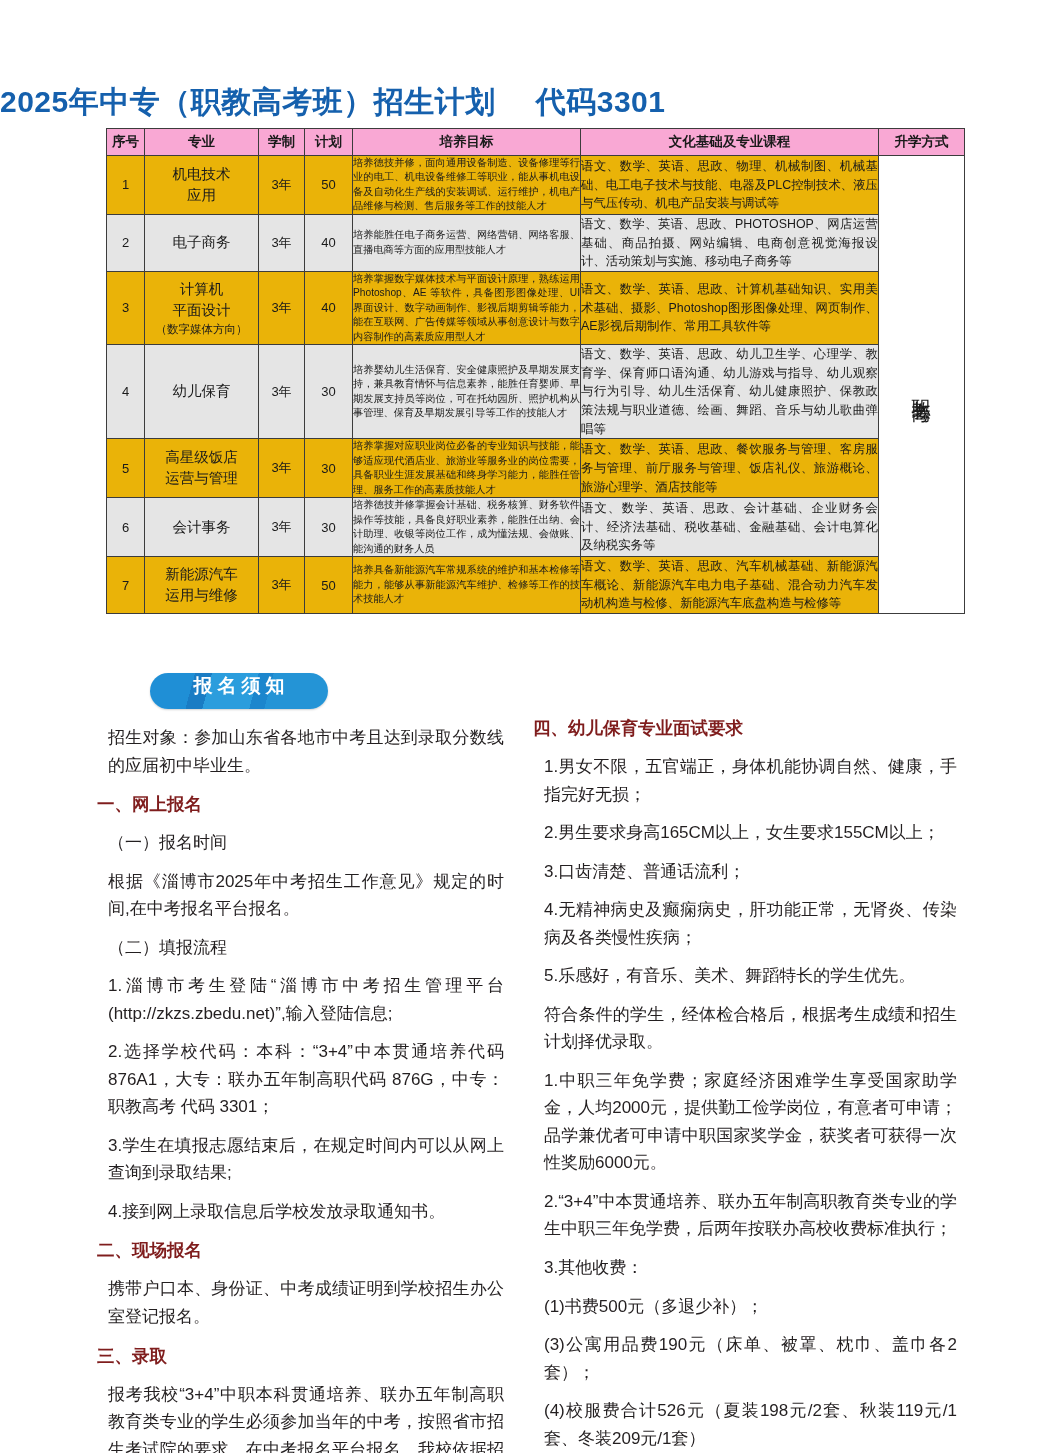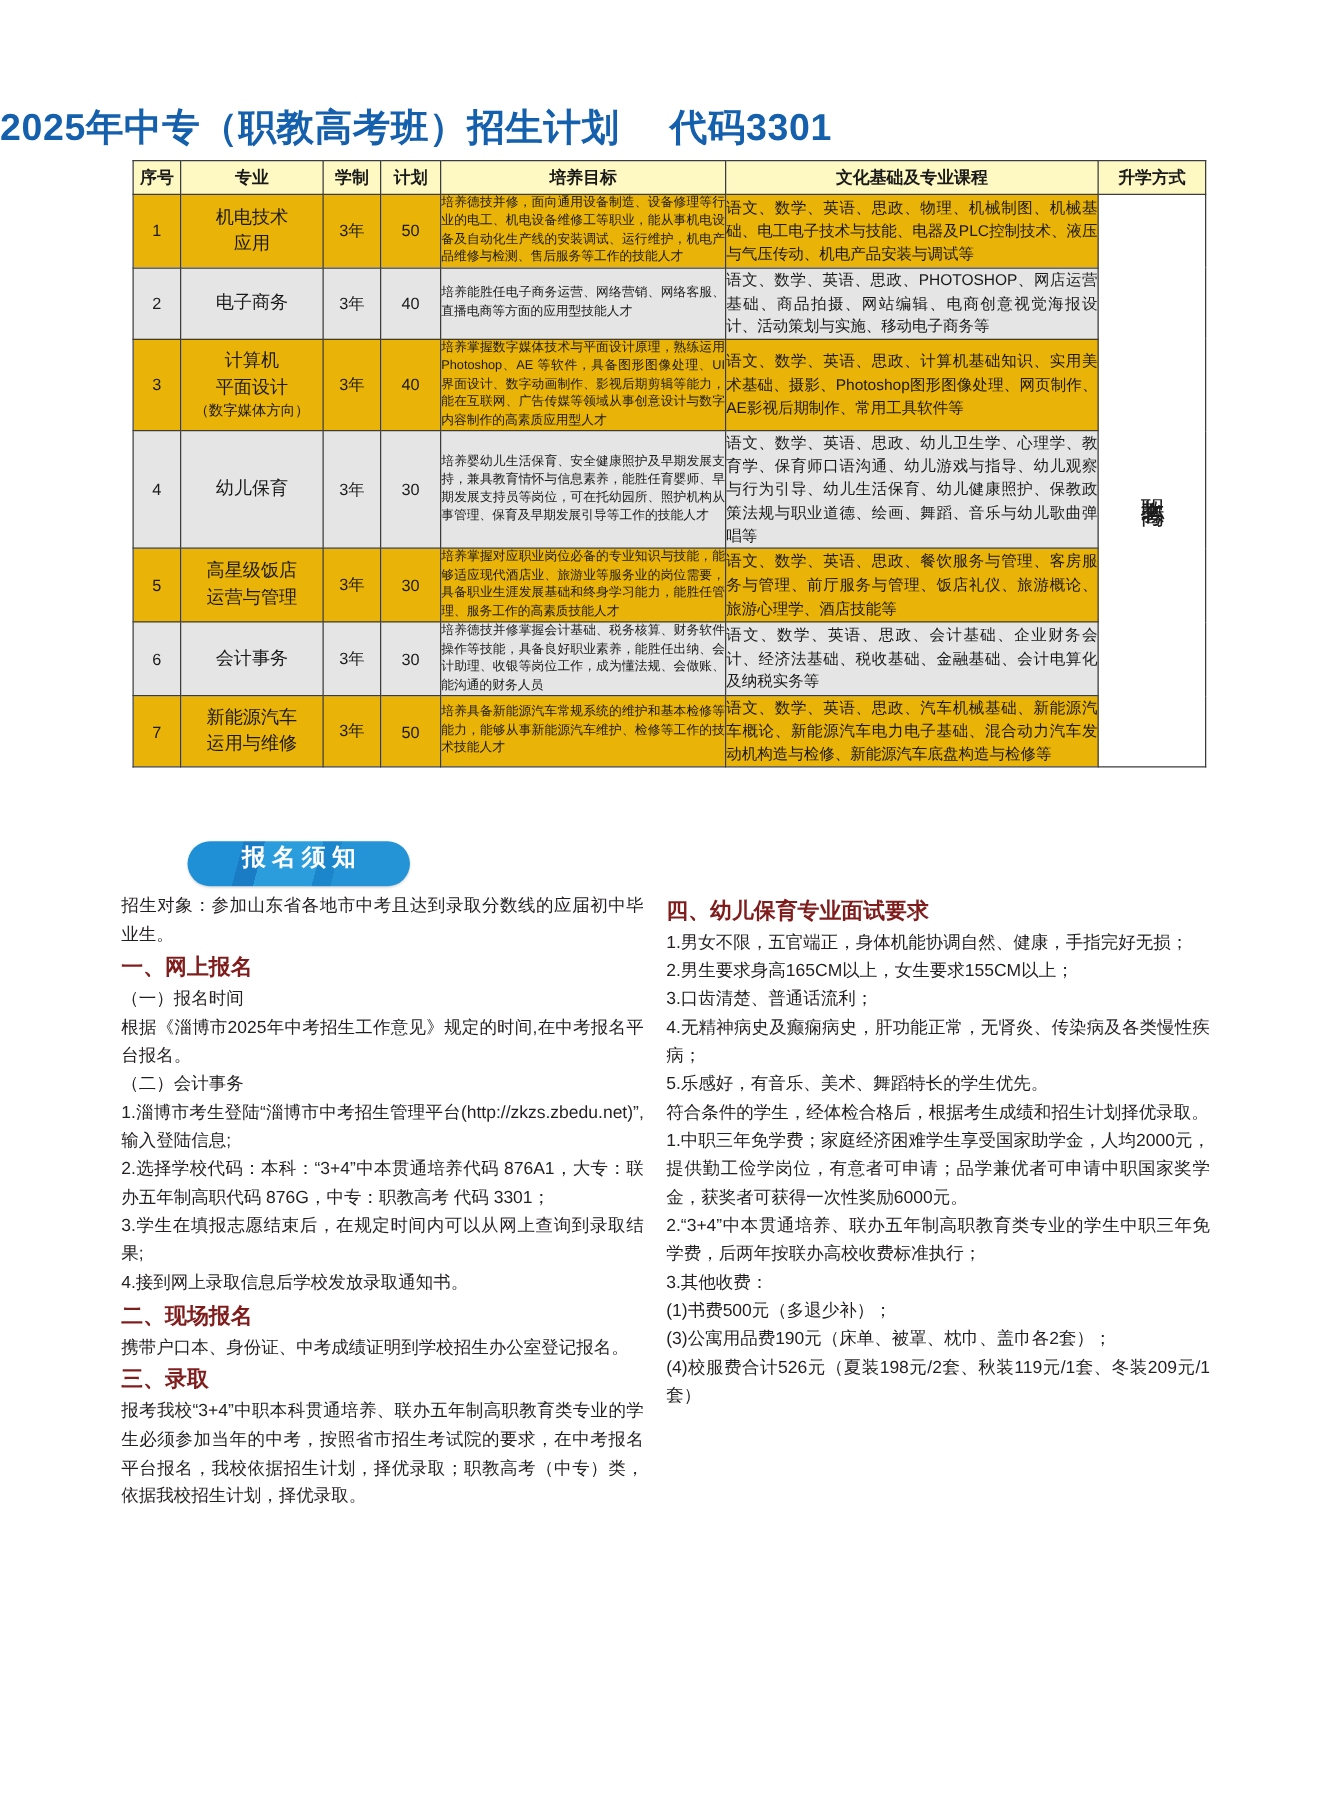--- a/index.html
+++ b/index.html
@@ -43,21 +43,21 @@
     width: 858px;
     border-collapse: collapse;
     table-layout: fixed;
   }
   .plan-table td, .plan-table th {
     border: 1px solid #3c3c3c;
     vertical-align: middle;
     padding: 0;
   }
   .plan-table thead th {
-    background: #fef9c3;
+    background: #f9a8d4;
     font-size: 13.5px;
     font-weight: bold;
     color: #1a1a1a;
     height: 26px;
     text-align: center;
   }
   .col-no    { width: 38px; }
   .col-major { width: 114px; }
   .col-yrs   { width: 46px; }
   .col-quota { width: 48px; }
@@ -155,24 +155,24 @@
     top: 713px;
     width: 418px;
   }
   .col-right {
     position: absolute;
     left: 533px;
     top: 713px;
     width: 435px;
   }
   .para {
-    font-size: 14px;
+    font-size: 17px;
     line-height: 1.62;
     color: #231f20;
-    margin: 0;
+    margin: 11px;
     text-align: justify;
     text-justify: inter-ideograph;
   }
   .heading {
     font-size: 17.5px;
     font-weight: bold;
     color: #7f1d1d;
     margin: 1px 0 0 0;
     line-height: 1.6;
   }
@@ -270,21 +270,21 @@
 
 <div class="notice-banner">
   <span class="notice-banner-text">报名须知</span>
 </div>
 
 <div class="col-left" id="left-column">
     <p class="para">招生对象：参加山东省各地市中考且达到录取分数线的应届初中毕业生。</p>
     <h3 class="heading">一、网上报名</h3>
     <p class="para">（一）报名时间</p>
     <p class="para">根据《淄博市2025年中考招生工作意见》规定的时间,在中考报名平台报名。</p>
-    <p class="para">（二）会计事务</p>
+    <p class="para">（二）填报流程</p>
     <p class="para">1.淄博市考生登陆“淄博市中考招生管理平台(http://zkzs.zbedu.net)”,输入登陆信息;</p>
     <p class="para">2.选择学校代码：本科：“3+4”中本贯通培养代码 876A1，大专：联办五年制高职代码 876G，中专：职教高考 代码 3301；</p>
     <p class="para">3.学生在填报志愿结束后，在规定时间内可以从网上查询到录取结果;</p>
     <p class="para">4.接到网上录取信息后学校发放录取通知书。</p>
     <h3 class="heading">二、现场报名</h3>
     <p class="para">携带户口本、身份证、中考成绩证明到学校招生办公室登记报名。</p>
     <h3 class="heading">三、录取</h3>
     <p class="para">报考我校“3+4”中职本科贯通培养、联办五年制高职教育类专业的学生必须参加当年的中考，按照省市招生考试院的要求，在中考报名平台报名，我校依据招生计划，择优录取；职教高考（中专）类，依据我校招生计划，择优录取。</p>
   </div>
 <div class="col-right" id="right-column">

